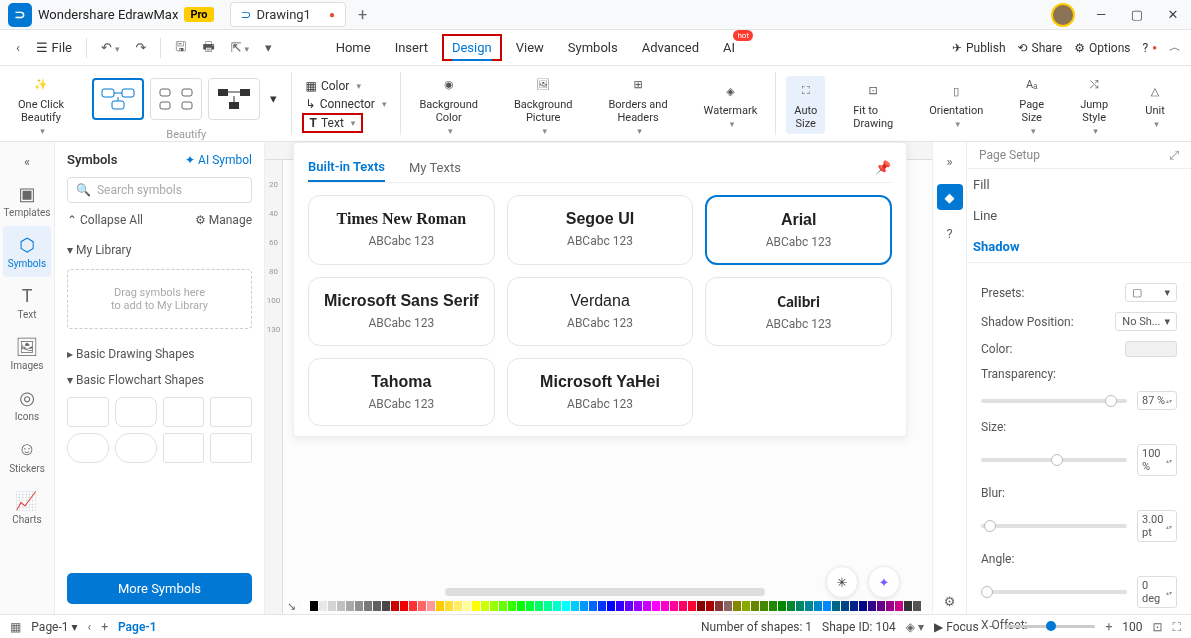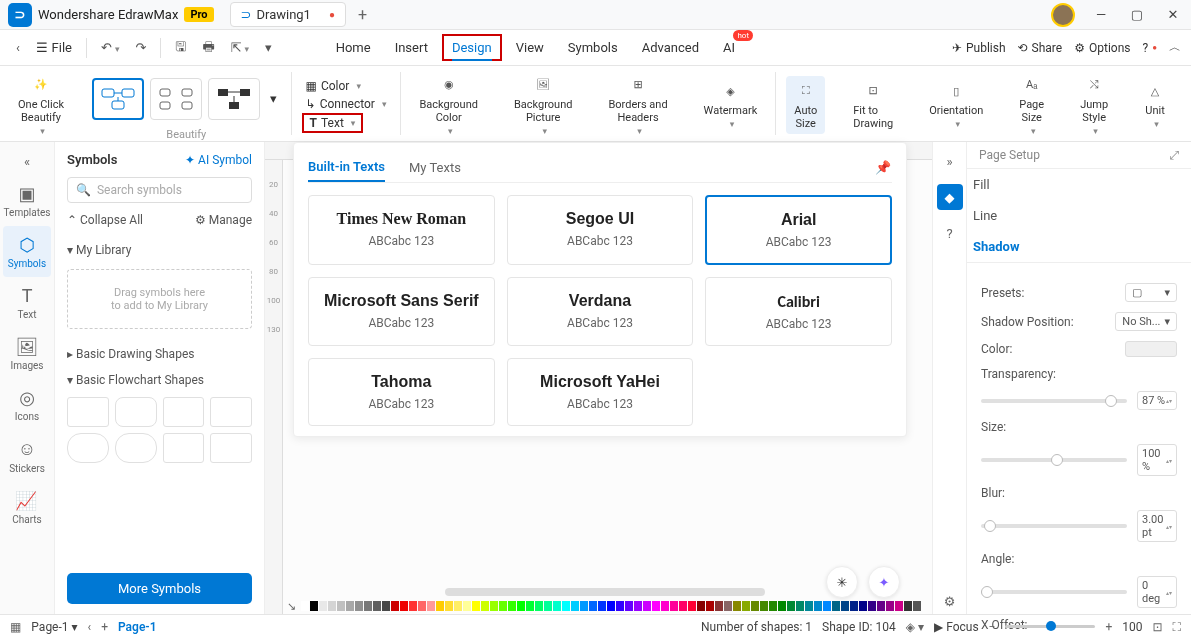--- a/index.html
+++ b/index.html
@@ -75,21 +75,21 @@
 .canvas-wrap .ruler-v { position: absolute; left: 0; top: 18px; bottom: 0; width: 18px; background: #f5f5f5; border-right: 1px solid #ddd; }
 .canvas-wrap .ruler-v .t { font-size: 8px; color: #999; text-align: center; margin-top: 20px; }
 
 
 .text-popup { position: absolute; left: 28px; top: 0; width: 614px; background: #fff; box-shadow: 0 2px 10px rgba(0,0,0,0.08); border: 1px solid #eee; border-radius: 4px; padding: 10px 14px; }
 .text-popup .tabs { display: flex; align-items: center; border-bottom: 1px solid #eee; margin-bottom: 12px; }
 .text-popup .tabs .t { padding: 6px 0; margin-right: 24px; font-size: 13px; color: #666; cursor: pointer; }
 .text-popup .tabs .t.active { color: #0078d4; font-weight: 600; border-bottom: 2px solid #0078d4; }
 .text-popup .tabs .pin { margin-left: auto; color: #666; cursor: pointer; }
 .text-popup .font-grid { display: grid; grid-template-columns: repeat(3, 1fr); gap: 12px; }
-.font-card { border: 1px solid #e5e5e5; border-radius: 4px; padding: 14px 8px; text-align: center; cursor: pointer; }
+.font-card { border: 1px solid #e5e5e5; border-radius: 12px; padding: 14px 8px; text-align: center; cursor: pointer; }
 .font-card.selected { border: 2px solid #0078d4; }
 .font-card .fname { font-size: 16px; color: #222; margin-bottom: 6px; }
 .font-card .sample { font-size: 12px; color: #666; }
 
 
 .float-btns { position: absolute; right: 32px; bottom: 16px; display: flex; gap: 10px; }
 .float-btns .fb { width: 32px; height: 32px; border-radius: 50%; background: #fff; border: 1px solid #eee; box-shadow: 0 1px 4px rgba(0,0,0,0.1); display: flex; align-items: center; justify-content: center; cursor: pointer; }
 
 
 .color-strip { position: absolute; left: 22px; right: 10px; bottom: 0; height: 16px; display: flex; align-items: center; gap: 1px; overflow: hidden; }
@@ -414,21 +414,21 @@
           </div>
           <div class="font-card selected">
             <div class="fname" style="font-family: Arial, sans-serif; font-weight: 600;">Arial</div>
             <div class="sample">ABCabc 123</div>
           </div>
           <div class="font-card">
             <div class="fname" style="font-family: &quot;Microsoft Sans Serif&quot;, sans-serif; font-weight: 600;">Microsoft Sans Serif</div>
             <div class="sample">ABCabc 123</div>
           </div>
           <div class="font-card">
-            <div class="fname" style="font-family: Verdana, sans-serif; font-weight: 700;">Verdana</div>
+            <div class="fname" style="font-family: Verdana, sans-serif; font-weight: 400;">Verdana</div>
             <div class="sample">ABCabc 123</div>
           </div>
           <div class="font-card">
             <div class="fname" style="font-family: Calibri, sans-serif; font-weight: 600;">Calibri</div>
             <div class="sample">ABCabc 123</div>
           </div>
           <div class="font-card">
             <div class="fname" style="font-family: Tahoma, sans-serif; font-weight: 600;">Tahoma</div>
             <div class="sample">ABCabc 123</div>
           </div>

